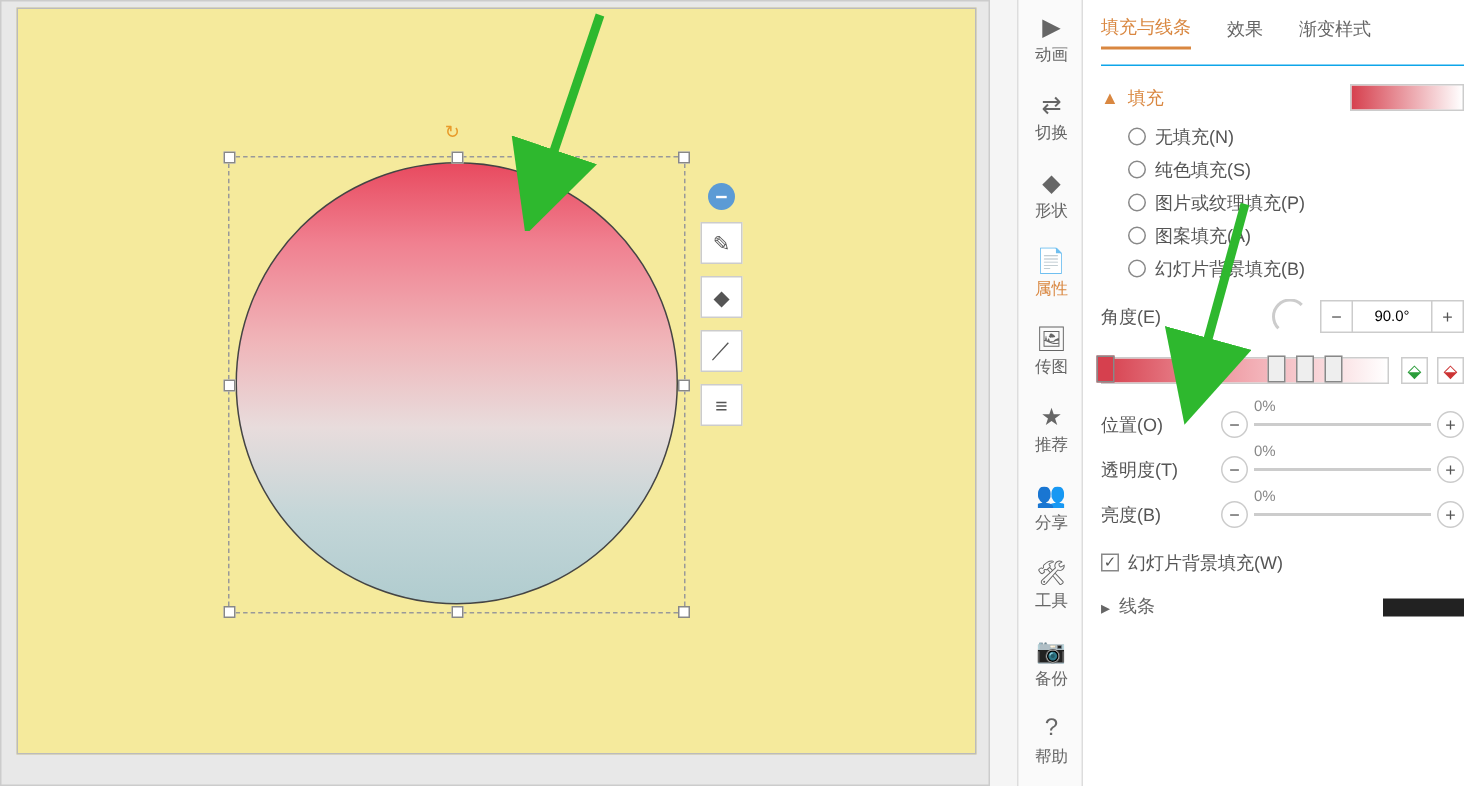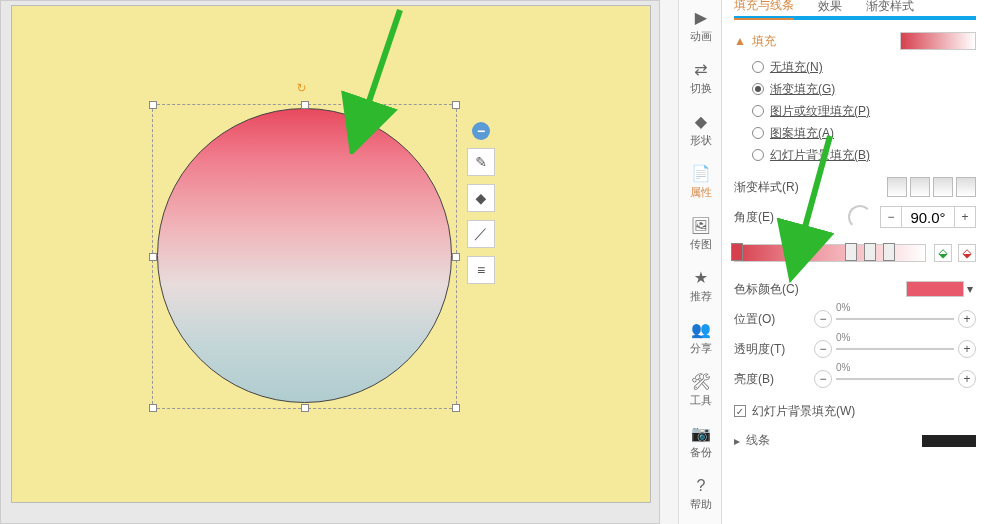--- a/index.html
+++ b/index.html
@@ -15,38 +15,38 @@
   .circle { position: absolute; left: 145px; top: 102px; width: 295px; height: 295px; border-radius: 50%; border: 1px solid #444; background: linear-gradient(180deg, #e84a5f 0%, #f08090 18%, #f0b4b8 40%, #e8dcdc 60%, #c4d6d8 80%, #b0cccf 100%); }
   .float-tools { position: absolute; left: 455px; top: 118px; width: 28px; }
   .float-tools .fb { width: 28px; height: 28px; background: #fff; border: 1px solid #ccc; display: flex; align-items: center; justify-content: center; margin-bottom: 8px; font-size: 14px; cursor: pointer; }
   .minus-badge { position: absolute; left: 460px; top: 116px; width: 18px; height: 18px; border-radius: 50%; background: #5b9bd5; color: #fff; display: flex; align-items: center; justify-content: center; font-size: 14px; font-weight: bold; }
   .arrow { position: absolute; z-index: 50; }
   .vtoolbar { position: absolute; left: 678px; top: 0; width: 44px; height: 524px; background: #fafafa; border-left: 1px solid #ddd; border-right: 1px solid #ddd; }
   .vitem { width: 44px; height: 52px; display: flex; flex-direction: column; align-items: center; justify-content: center; font-size: 11px; color: #666; cursor: pointer; }
   .vitem.active { color: #d98740; }
   .vitem .vi { width: 18px; height: 18px; display: flex; align-items: center; justify-content: center; font-size: 16px; margin-bottom: 2px; }
   .panel { position: absolute; left: 722px; top: 0; right: 0; height: 524px; background: #fff; padding: 0 12px; }
-  .tabs { display: flex; gap: 24px; height: 20px; align-items: center; border-bottom: 4px solid #0ea5e9; }
+  .tabs { display: flex; gap: 24px; height: 44px; align-items: center; border-bottom: 1px solid #0ea5e9; }
   .tab { font-size: 12px; color: #666; cursor: pointer; padding-bottom: 4px; }
   .tab.active { color: #d98740; border-bottom: 2px solid #d98740; font-weight: 500; }
   .section { padding: 12px 0 6px; }
   .sec-head { display: flex; align-items: center; gap: 6px; color: #d98740; font-size: 12px; cursor: pointer; }
   .sec-head .tri { color: #d98740; }
   .sec-swatch { width: 76px; height: 18px; border: 1px solid #ccc; background: linear-gradient(90deg, #d6404e, #fff); margin-left: auto; }
-  .radios { padding: 6px 0 0 18px; text-decoration: underline; }
+  .radios { padding: 6px 0 0 18px; }
   .radio-row { display: flex; align-items: center; gap: 6px; height: 22px; font-size: 12px; color: #555; cursor: pointer; }
   .radio-dot { width: 12px; height: 12px; border-radius: 50%; border: 1px solid #888; display: inline-flex; align-items: center; justify-content: center; }
   .radio-dot.on::after { content: ''; width: 6px; height: 6px; border-radius: 50%; background: #555; }
   .row { display: flex; align-items: center; height: 30px; font-size: 12px; color: #555; }
   .row .lbl { width: 80px; }
   .preset-sq { width: 20px; height: 20px; border: 1px solid #bbb; background: linear-gradient(180deg,#ddd,#fff); margin-left: 3px; display: inline-block; }
   .angle-dial { width: 24px; height: 24px; border: 2px solid #ccc; border-radius: 50%; border-right-color: transparent; border-bottom-color: transparent; display: inline-block; }
   .spin { display: inline-flex; align-items: center; margin-left: 8px; }
   .spin .sbtn { width: 22px; height: 22px; border: 1px solid #ccc; display: flex; align-items: center; justify-content: center; cursor: pointer; background: #fff; }
-  .spin input { width: 52px; height: 22px; border: 1px solid #ccc; border-left: none; border-right: none; text-align: center; font-size: 15px; }
+  .spin input { width: 52px; height: 22px; border: 1px solid #ccc; border-left: none; border-right: none; text-align: center; font-size: 10px; }
   .grad-bar { height: 18px; border: 1px solid #ccc; background: linear-gradient(90deg,#d6404e 0%, #f0a0a8 45%, #fff 100%); position: relative; flex: 1; }
   .grad-stop { position: absolute; top: -2px; width: 12px; height: 18px; border: 1px solid #888; background: #eee; }
   .gs1 { left: -4px; background: #d6404e; } .gs2 { left: 58%; } .gs3 { left: 68%; } .gs4 { left: 78%; }
   .grad-tools { margin-left: 8px; display: flex; gap: 6px; }
   .gt { width: 18px; height: 18px; border: 1px solid #ccc; display: flex; align-items: center; justify-content: center; font-size: 12px; cursor: pointer; }
   .color-swatch { width: 58px; height: 16px; border: 1px solid #ccc; background: #e85a6b; }
   .slider { flex: 1; display: flex; align-items: center; gap: 4px; }
   .slider .sb { width: 18px; height: 18px; border: 1px solid #ccc; border-radius: 50%; display: flex; align-items: center; justify-content: center; font-size: 12px; cursor: pointer; background: #fff; }
   .slider .track { flex: 1; height: 2px; background: #ccc; position: relative; }
   .slider .pct { position: absolute; left: 0; top: -16px; font-size: 10px; color: #888; }
@@ -154,46 +154,38 @@
       <span class="tri">▲</span>
       <span>填充</span>
       <span class="sec-swatch"></span>
     </div>
     <div class="radios" id="radios">
         <div class="radio-row">
           <span class="radio-dot"></span>
           <span>无填充(N)</span>
         </div>
         <div class="radio-row">
-          <span class="radio-dot on"></span>
-          <span>渐变填充(G)</span>
+          <span class="radio-dot"></span>
+          <span>纯色填充(S)</span>
         </div>
         <div class="radio-row">
           <span class="radio-dot"></span>
           <span>图片或纹理填充(P)</span>
         </div>
         <div class="radio-row">
           <span class="radio-dot"></span>
           <span>图案填充(A)</span>
         </div>
         <div class="radio-row">
           <span class="radio-dot"></span>
           <span>幻灯片背景填充(B)</span>
         </div>
       </div>
   </div>
 
-  <div class="row">
-    <span class="lbl">渐变样式(R)</span>
-    <span style="flex:1"></span>
-    <span class="preset-sq"></span>
-    <span class="preset-sq"></span>
-    <span class="preset-sq"></span>
-    <span class="preset-sq"></span>
-  </div>
 
   <div class="row">
     <span class="lbl">角度(E)</span>
     <span style="flex:1"></span>
     <span class="angle-dial"></span>
     <span class="spin">
       <span class="sbtn">−</span>
       <input value="90.0°" style="">
       <span class="sbtn">+</span>
     </span>
@@ -205,26 +197,20 @@
       <div class="grad-stop gs2"></div>
       <div class="grad-stop gs3"></div>
       <div class="grad-stop gs4"></div>
     </div>
     <div class="grad-tools">
       <span class="gt" style="color:#2a9d3a;">⬙</span>
       <span class="gt" style="color:#c33;">⬙</span>
     </div>
   </div>
 
-  <div class="row">
-    <span class="lbl">色标颜色(C)</span>
-    <span style="flex:1"></span>
-    <span class="color-swatch"></span>
-    <span style="width:12px;text-align:center;cursor:pointer;">▾</span>
-  </div>
 
   <div class="row">
     <span class="lbl">位置(O)</span>
     <div class="slider">
       <span class="sb">−</span>
       <span class="track">
           <span class="pct">0%</span>
         </span>
       <span class="sb">+</span>
     </div>

